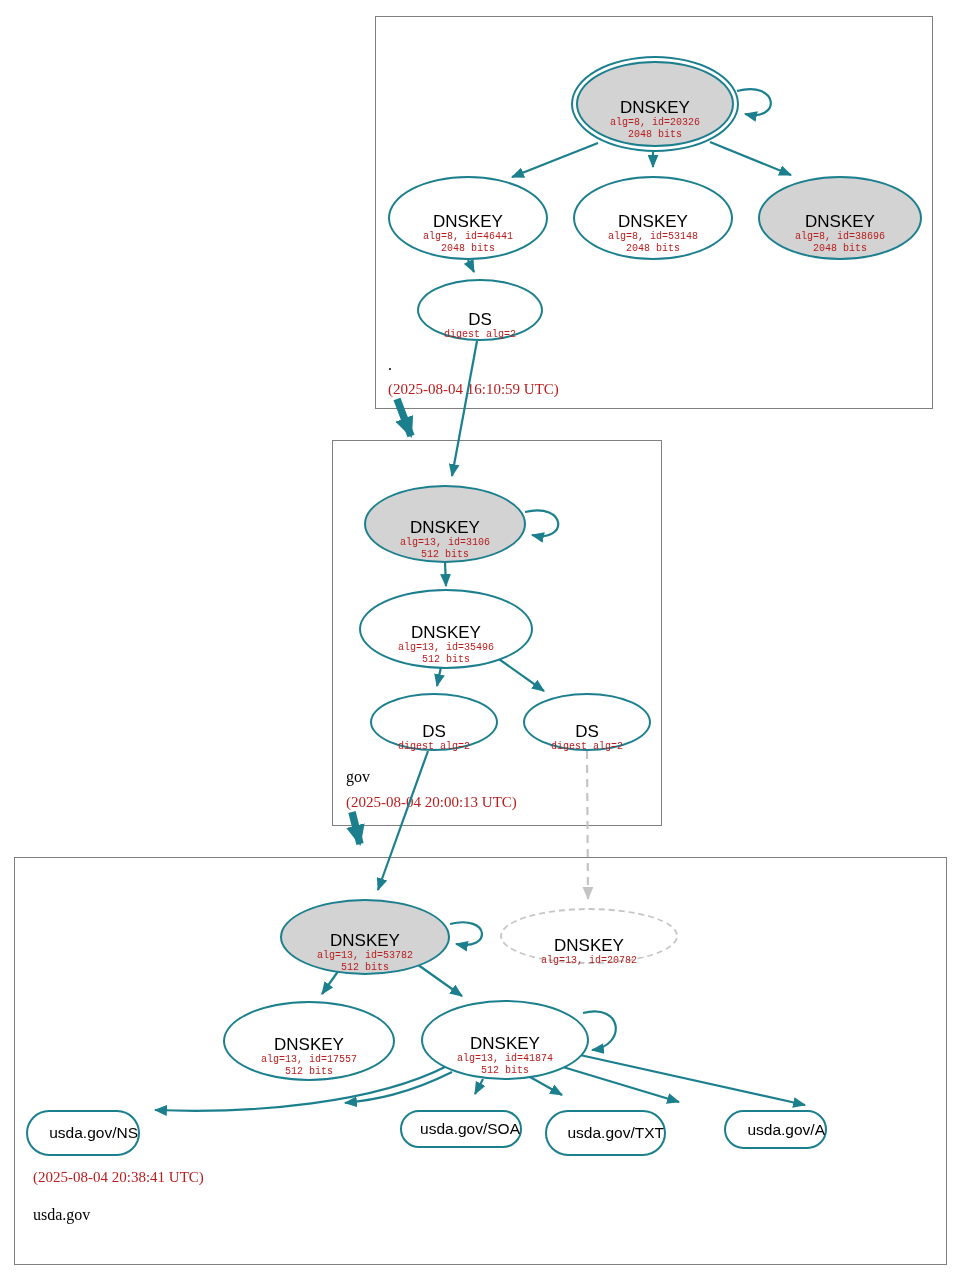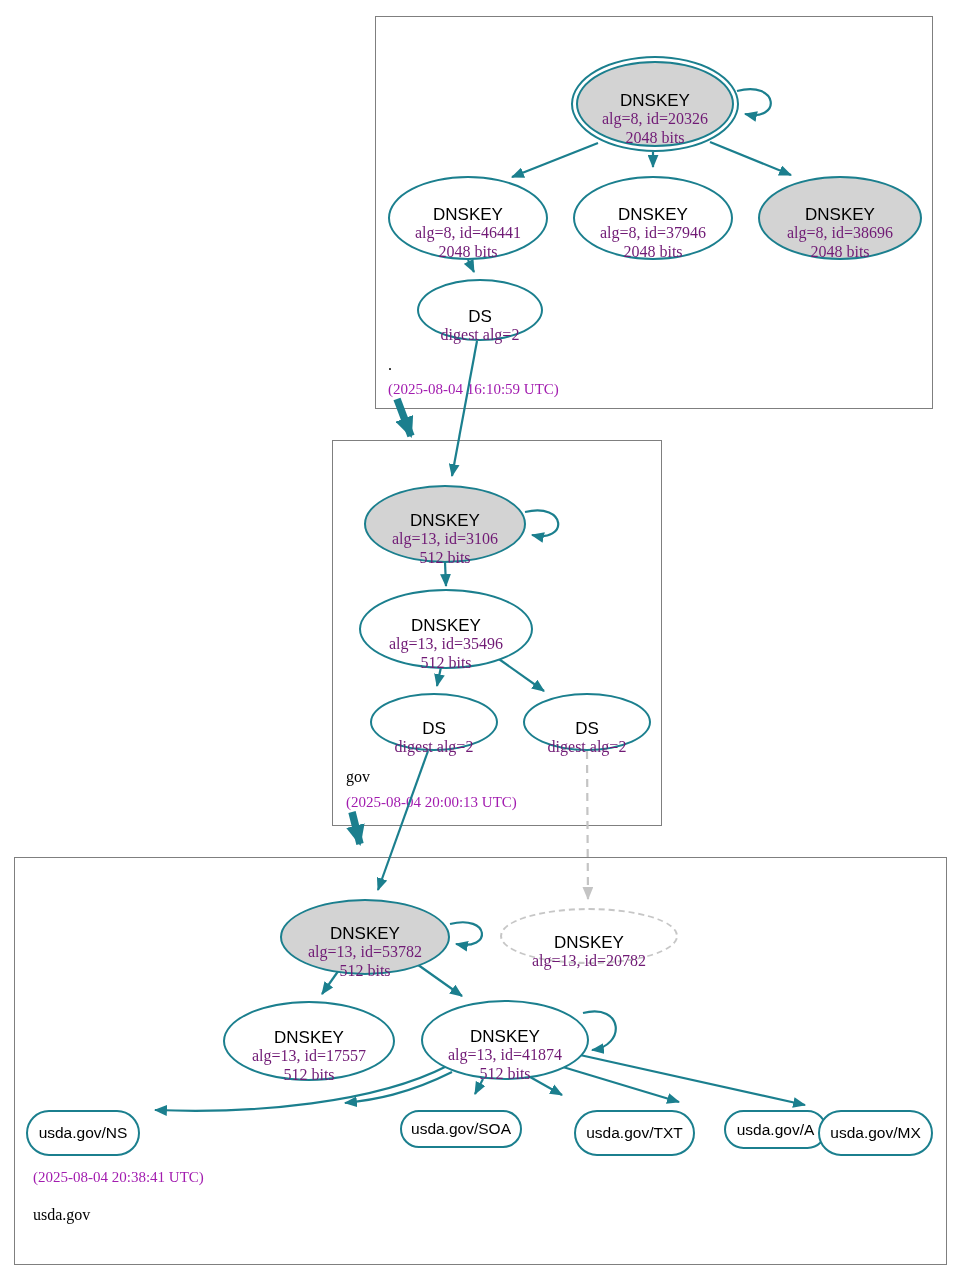--- a/index.html
+++ b/index.html
@@ -8,21 +8,21 @@
     font-family:"Liberation Sans", sans-serif;
   }
   .zone-box{
     position:absolute;border:1px solid #7f7f7f;background:transparent;
   }
   .zone-name{
     position:absolute;font-family:"Liberation Serif", serif;font-size:16px;color:#000;
     white-space:nowrap;
   }
   .zone-ts{
-    position:absolute;font-family:"Liberation Serif", serif;font-size:15px;color:#a21caf;
+    position:absolute;font-family:"Liberation Serif", serif;font-size:15px;color:#b91c1c;
     white-space:nowrap;
   }
   .edges{position:absolute;left:0;top:0;z-index:1;}
   .node{
     position:absolute;z-index:2;display:flex;flex-direction:column;align-items:center;
     justify-content:center;text-align:center;background:#ffffff;box-sizing:border-box;
   }
   .ellipse{border:2.5px solid #1b7f8e;border-radius:50%;}
   .gray{background:#d3d3d3;}
   .double{background:#ffffff;}
@@ -31,26 +31,26 @@
     border-radius:50%;background:#d3d3d3;display:flex;flex-direction:column;
     align-items:center;justify-content:center;text-align:center;
   }
   .dashed-node{border:2px dashed #c6c6c6;background:#ffffff;}
   .node-title{
     font-family:"Liberation Sans", sans-serif;font-size:17px;color:#000;line-height:1.12;
     white-space:nowrap;
     margin-top:31px;
   }
   .node-detail{
-    font-family:Liberation Serif, serif;font-size:16px;color:#701a75;line-height:1.18;
+    font-family:Liberation Mono, monospace;font-size:10px;color:#b91c1c;line-height:1.18;
     white-space:nowrap;
   }
   .rrset{
     position:absolute;z-index:2;border:2.5px solid #1b7f8e;border-radius:23px;
-    background:#fff;display:flex;align-items:center;justify-content:center;
+    background:#fff;display:flex;align-items:center;justify-content:flex-end;
     box-sizing:border-box;
   }
   .rrset-label{
     font-family:"Liberation Sans", sans-serif;font-size:15.5px;color:#000;white-space:nowrap;
   }
 </style>
 </head>
 <body>
 
 <div class="canvas">
@@ -115,21 +115,21 @@
   </div>
 
   <div class="node ellipse" style="left:388px;top:176px;width:160px;height:84px">
     <div class="node-title">DNSKEY</div>
     <div class="node-detail">alg=8, id=46441</div>
     <div class="node-detail">2048 bits</div>
   </div>
 
   <div class="node ellipse" style="left:573px;top:176px;width:160px;height:84px">
     <div class="node-title">DNSKEY</div>
-    <div class="node-detail">alg=8, id=37946</div>
+    <div class="node-detail">alg=8, id=53148</div>
     <div class="node-detail">2048 bits</div>
   </div>
 
   <div class="node ellipse gray" style="left:758px;top:176px;width:164px;height:84px">
     <div class="node-title">DNSKEY</div>
     <div class="node-detail">alg=8, id=38696</div>
     <div class="node-detail">2048 bits</div>
   </div>
 
   <div class="node ellipse" style="left:417px;top:279px;width:126px;height:62px">
@@ -187,26 +187,23 @@
     <div class="node-detail">alg=13, id=41874</div>
     <div class="node-detail">512 bits</div>
   </div>
 
   <div class="rrset" style="left:26px;top:1110px;width:114px;height:46px">
     <span class="rrset-label">usda.gov/NS</span>
   </div>
   <div class="rrset" style="left:400px;top:1110px;width:122px;height:38px">
     <span class="rrset-label">usda.gov/SOA</span>
   </div>
-  <div class="rrset" style="left:574px;top:1110px;width:121px;height:46px">
+  <div class="rrset" style="left:545px;top:1110px;width:121px;height:46px">
     <span class="rrset-label">usda.gov/TXT</span>
   </div>
   <div class="rrset" style="left:724px;top:1110px;width:103px;height:39px">
     <span class="rrset-label">usda.gov/A</span>
   </div>
-  <div class="rrset" style="left:818px;top:1110px;width:115px;height:46px">
-    <span class="rrset-label">usda.gov/MX</span>
-  </div>
 
   <div class="zone-name" style="left:33px;top:1206px">usda.gov</div>
   <div class="zone-ts" style="left:33px;top:1169px">(2025-08-04 20:38:41 UTC)</div>
 
 </div>
 
 </body></html>

